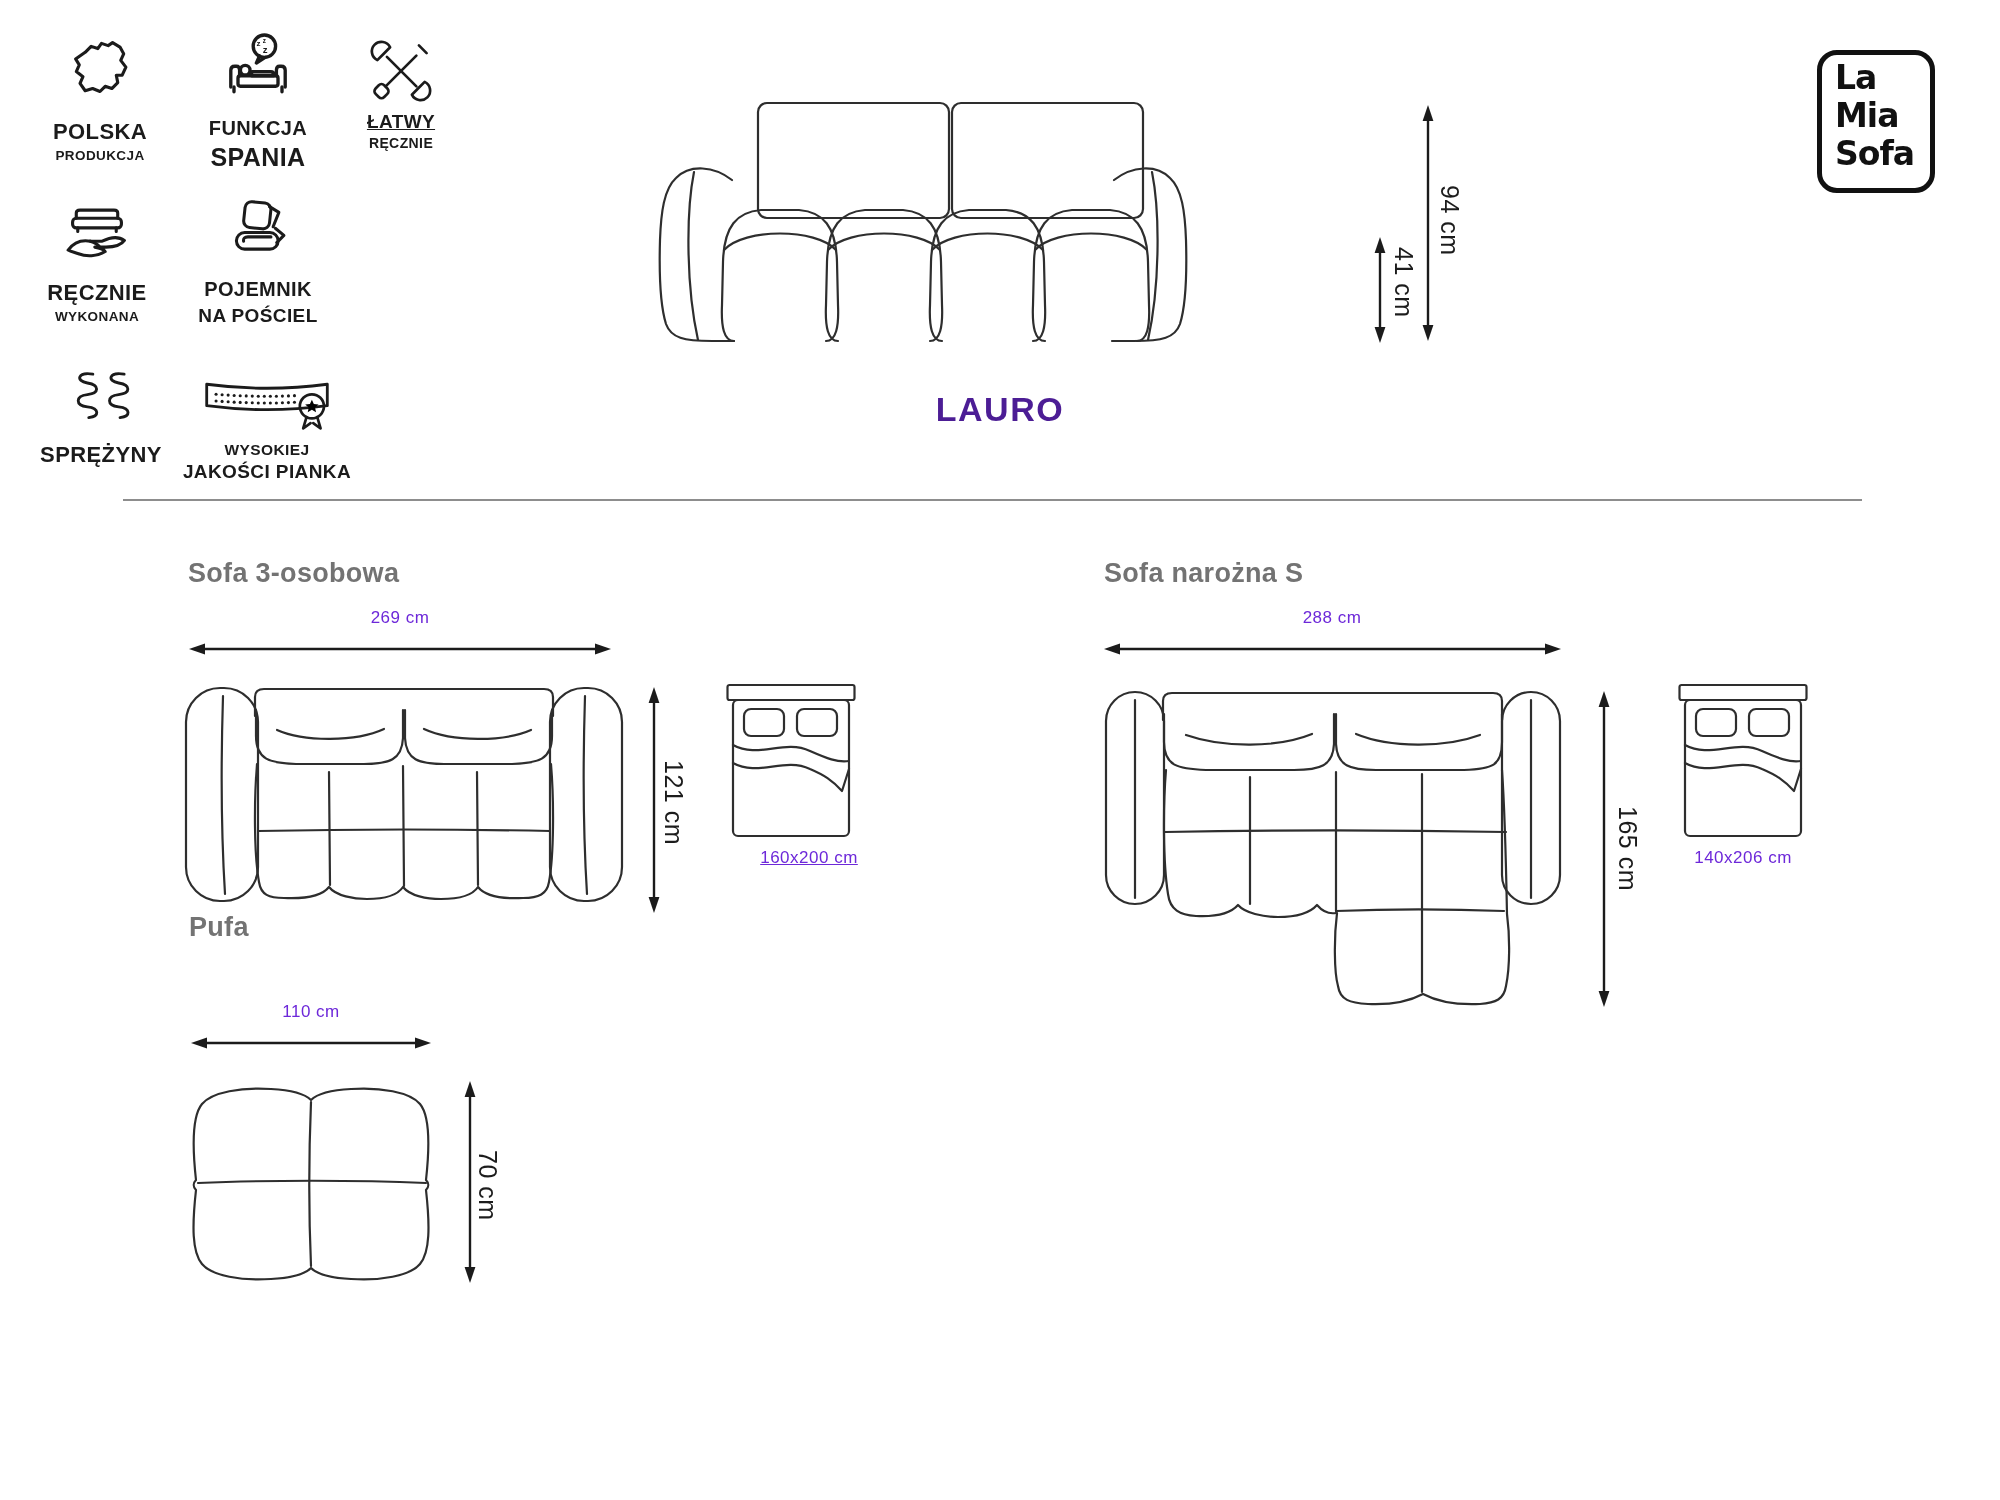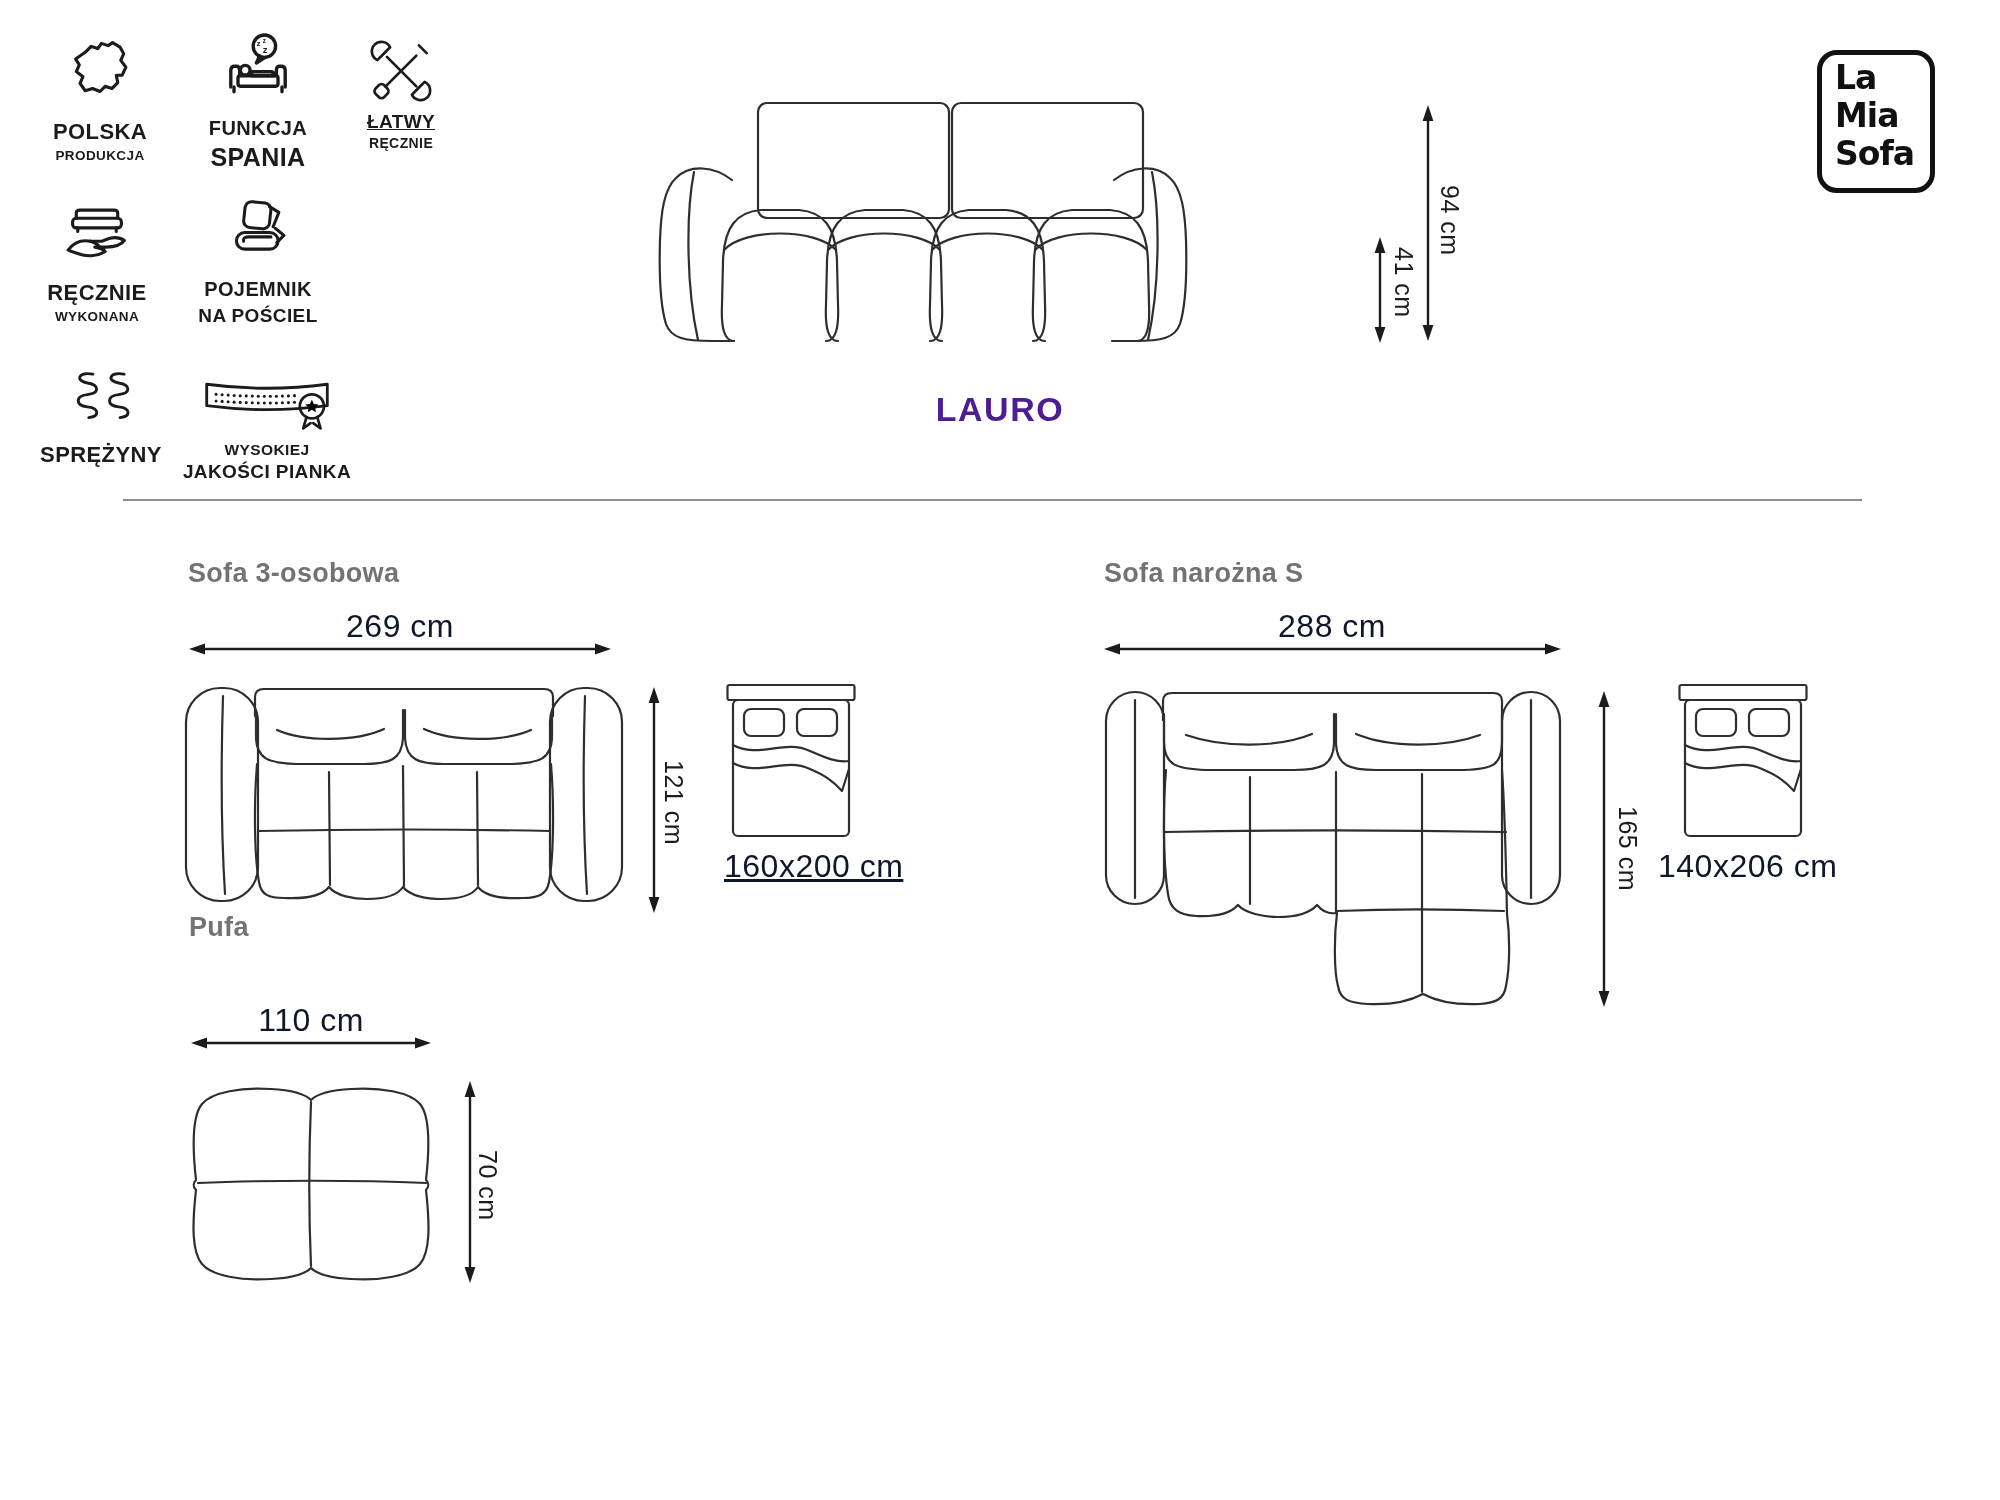--- a/index.html
+++ b/index.html
@@ -10,21 +10,21 @@
   .draw path,.draw rect,.draw line,.draw circle,.draw polygon.l{fill:none;stroke:#2e2e2e;stroke-width:2.2;
        stroke-linecap:round;stroke-linejoin:round;}
   .icon path,.icon rect,.icon circle,.icon line,.icon polyline{fill:none;stroke:#1b1b1b;stroke-width:4.2;
        stroke-linecap:round;stroke-linejoin:round;}
   .icon text{stroke:none;fill:#1b1b1b;font-family:"Liberation Sans",sans-serif;font-weight:bold;}
   .icon .dot{fill:#1b1b1b;stroke:none;}
   .feature{position:absolute;display:flex;flex-direction:column;align-items:center;text-align:center;}
   .feature .lbl{font-weight:700;line-height:1.18;letter-spacing:.4px;white-space:nowrap;}
   .arr line{stroke:#1b1b1b;stroke-width:2.4;}
   .arr polygon{fill:#1b1b1b;}
-  .dim{position:absolute;font-size:32px;font-weight:500;letter-spacing:.5px;color:#0f172a;white-space:nowrap;}
+  .dim{position:absolute;font-size:17px;font-weight:500;letter-spacing:.5px;color:#6d28d9;white-space:nowrap;}
   .dim.center{text-align:center;}
   .vdim{position:absolute;font-size:25px;font-weight:500;letter-spacing:.5px;color:#1c1c1c;white-space:nowrap;
         transform:rotate(90deg);transform-origin:0 0;}
   .variant-title{position:absolute;font-size:27px;font-weight:600;color:#737373;letter-spacing:.3px;}
   .page-title{position:absolute;left:850px;top:390px;width:300px;text-align:center;
               font-size:34px;font-weight:700;letter-spacing:1.5px;color:#4c1d95;}
   .divider{position:absolute;left:123px;top:499px;width:1739px;height:2px;background:#8d8d8d;}
   .logo{position:absolute;left:1817px;top:50px;width:118px;height:143px;box-sizing:border-box;
         border:5px solid #111;border-radius:20px;padding:4px 0 0 13px;
         font-family:"DejaVu Sans",sans-serif;font-weight:800;font-size:33px;line-height:38px;

